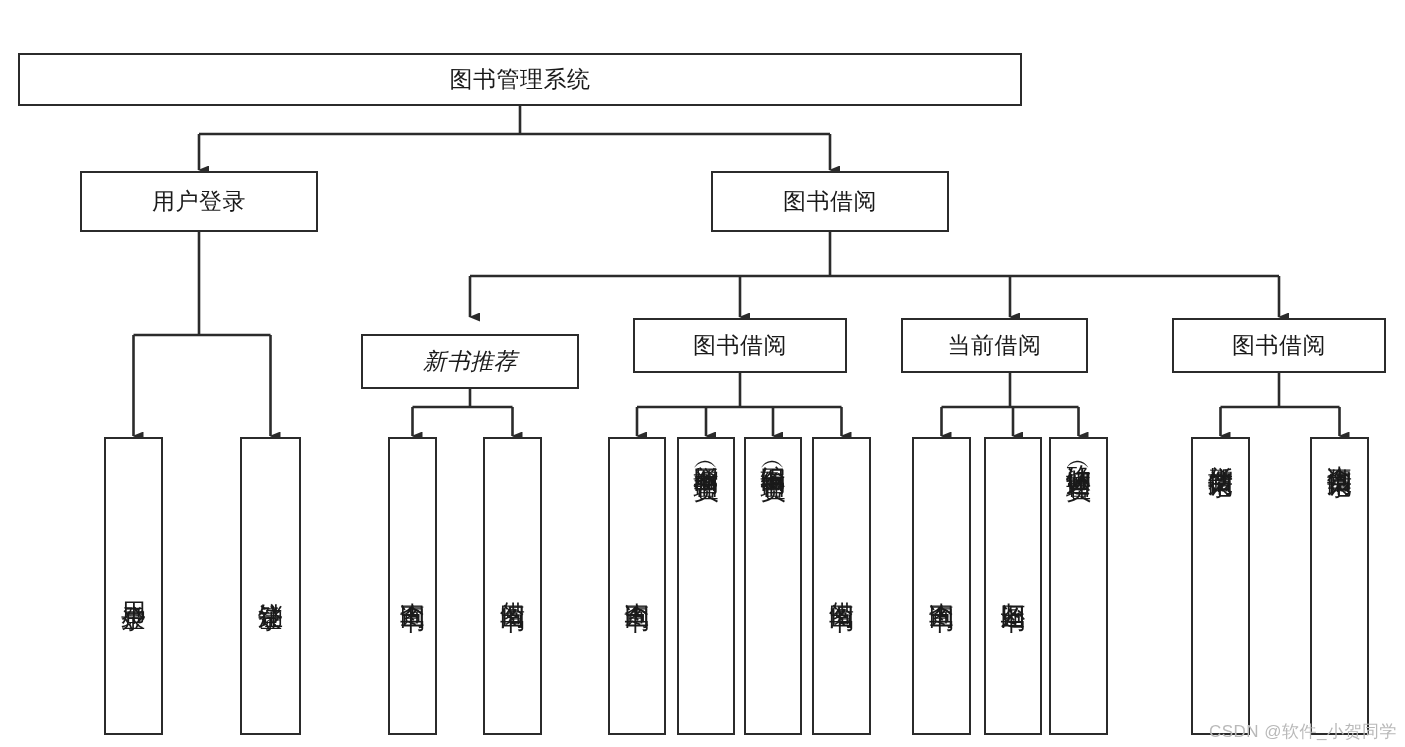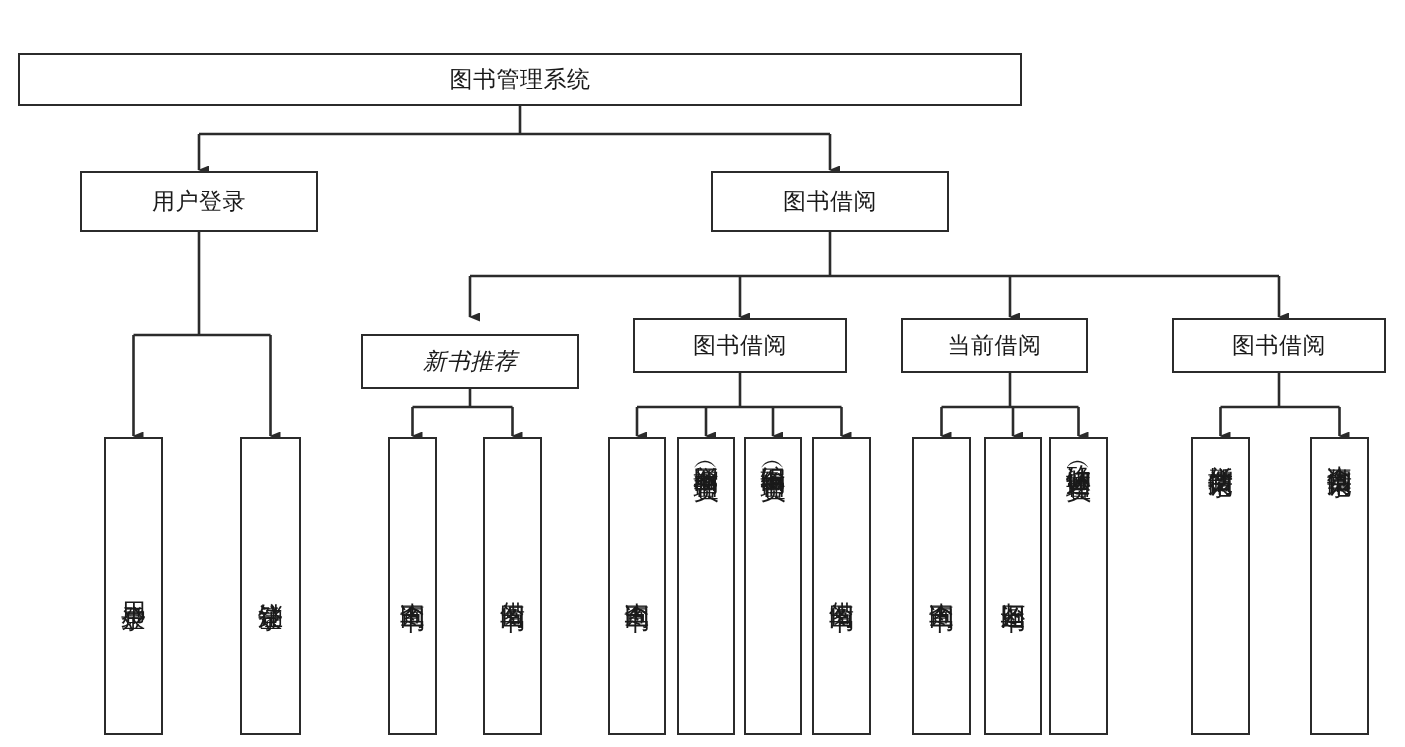--- a/index.html
+++ b/index.html
@@ -176,13 +176,14 @@
         <span class="node-label">确认归还（管理员）</span>
       </div>
       <div class="node-box node-vertical" style="left: 1191px; top: 437px; width: 59px; height: 298px;">
         <span class="node-label">新增借阅记录</span>
       </div>
       <div class="node-box node-vertical" style="left: 1310px; top: 437px; width: 59px; height: 298px;">
         <span class="node-label">查询借阅记录</span>
       </div>
     </div>
 
+  <div id="watermark">CSDN @软件_小贺同学</div>
 </div>
 
 </body></html>

